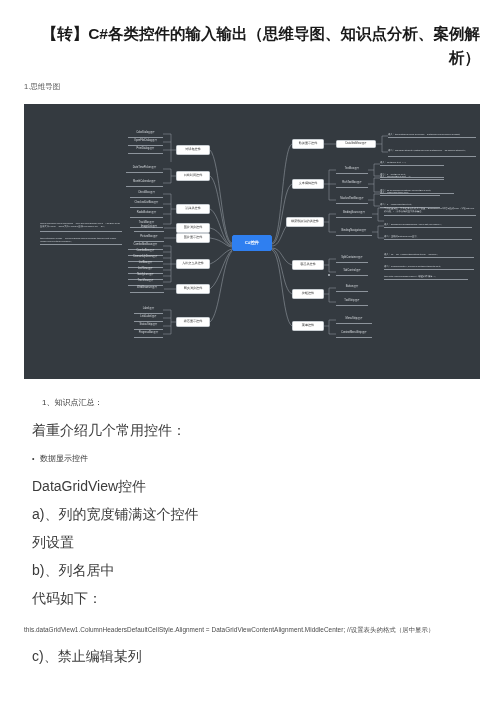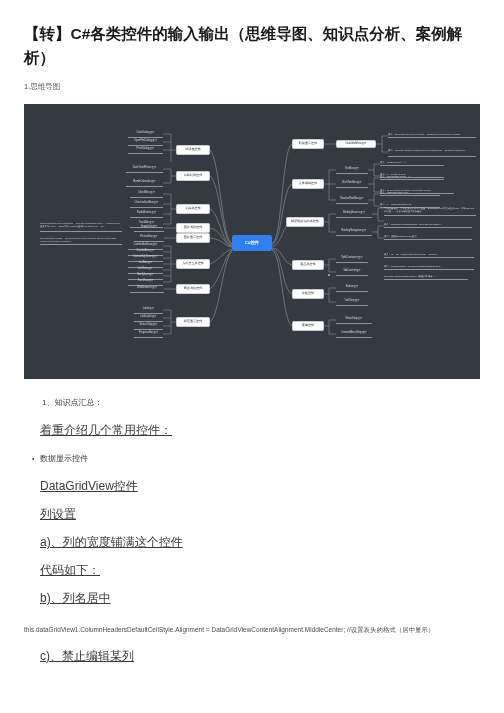--- a/index.html
+++ b/index.html
@@ -11,21 +11,21 @@
     color:#333;
     overflow:hidden;
   }
   .page { width:504px; height:713px; position:relative; padding:0 24px; }
 
   .page-title {
     font-size:15.5px;
     line-height:24px;
     font-weight:bold;
     color:#1a1a1a;
-    text-align:left;
+    text-align:right;
     margin:22px 0 0 0;
     letter-spacing:0px;
   }
 
   .meta-line {
     font-size:7.5px;
     color:#555;
     margin:16px 0 0 0;
     line-height:12px;
   }
@@ -86,22 +86,22 @@
     border-radius:0;
   }
   .jd { position:absolute; width:1.6px; height:1.6px; background:#aeb4ba; border-radius:50%; }
 
   
   .sec-num {
     font-size:8px; color:#3b3b3b;
     margin:17px 0 0 18px; line-height:13px;
   }
   .para {
-    font-size:12px; color:#3b3b3b;
-    margin:15px 0 0 16px; line-height:13px;text-decoration:underline;
+    font-size:14px; color:#3b3b3b;
+    margin:15px 0 0 8px; line-height:13px;
   }
   .bullet {
     font-size:8px; color:#3b3b3b;
     margin:15px 0 0 16px; line-height:13px;
     position:relative;
   }
   .bullet:before {
     content:"\2022";
     position:absolute; left:-8px; top:0;
     font-size:7px;
@@ -334,20 +334,20 @@
       <div class="nd txt" style="left:360px; top:170px; width:84px; height:6px;">this.notify.UseToolTipBoxedText="哪些列不编辑...";</div>
 
       <div class="jd" style="left:304px; top:170px;"></div>
     </div>
   </div>
 
   <div class="sec-num">1、知识点汇总：</div>
   <div class="para">着重介绍几个常用控件：</div>
   <div class="bullet">数据显示控件</div>
   <div class="para">DataGridView控件</div>
+  <div class="para">a)、列的宽度铺满这个控件</div>
   <div class="para">列设置</div>
-  <div class="para">a)、列的宽度铺满这个控件</div>
+  <div class="para">b)、列名居中</div>
   <div class="para">代码如下：</div>
-  <div class="para">b)、列名居中</div>
   <div class="codebox">this.dataGridView1.ColumnHeadersDefaultCellStyle.Alignment = DataGridViewContentAlignment.MiddleCenter; //设置表头的格式（居中显示）</div>
   <div class="para">c)、禁止编辑某列</div>
 
 </div>
 
 </body></html>

